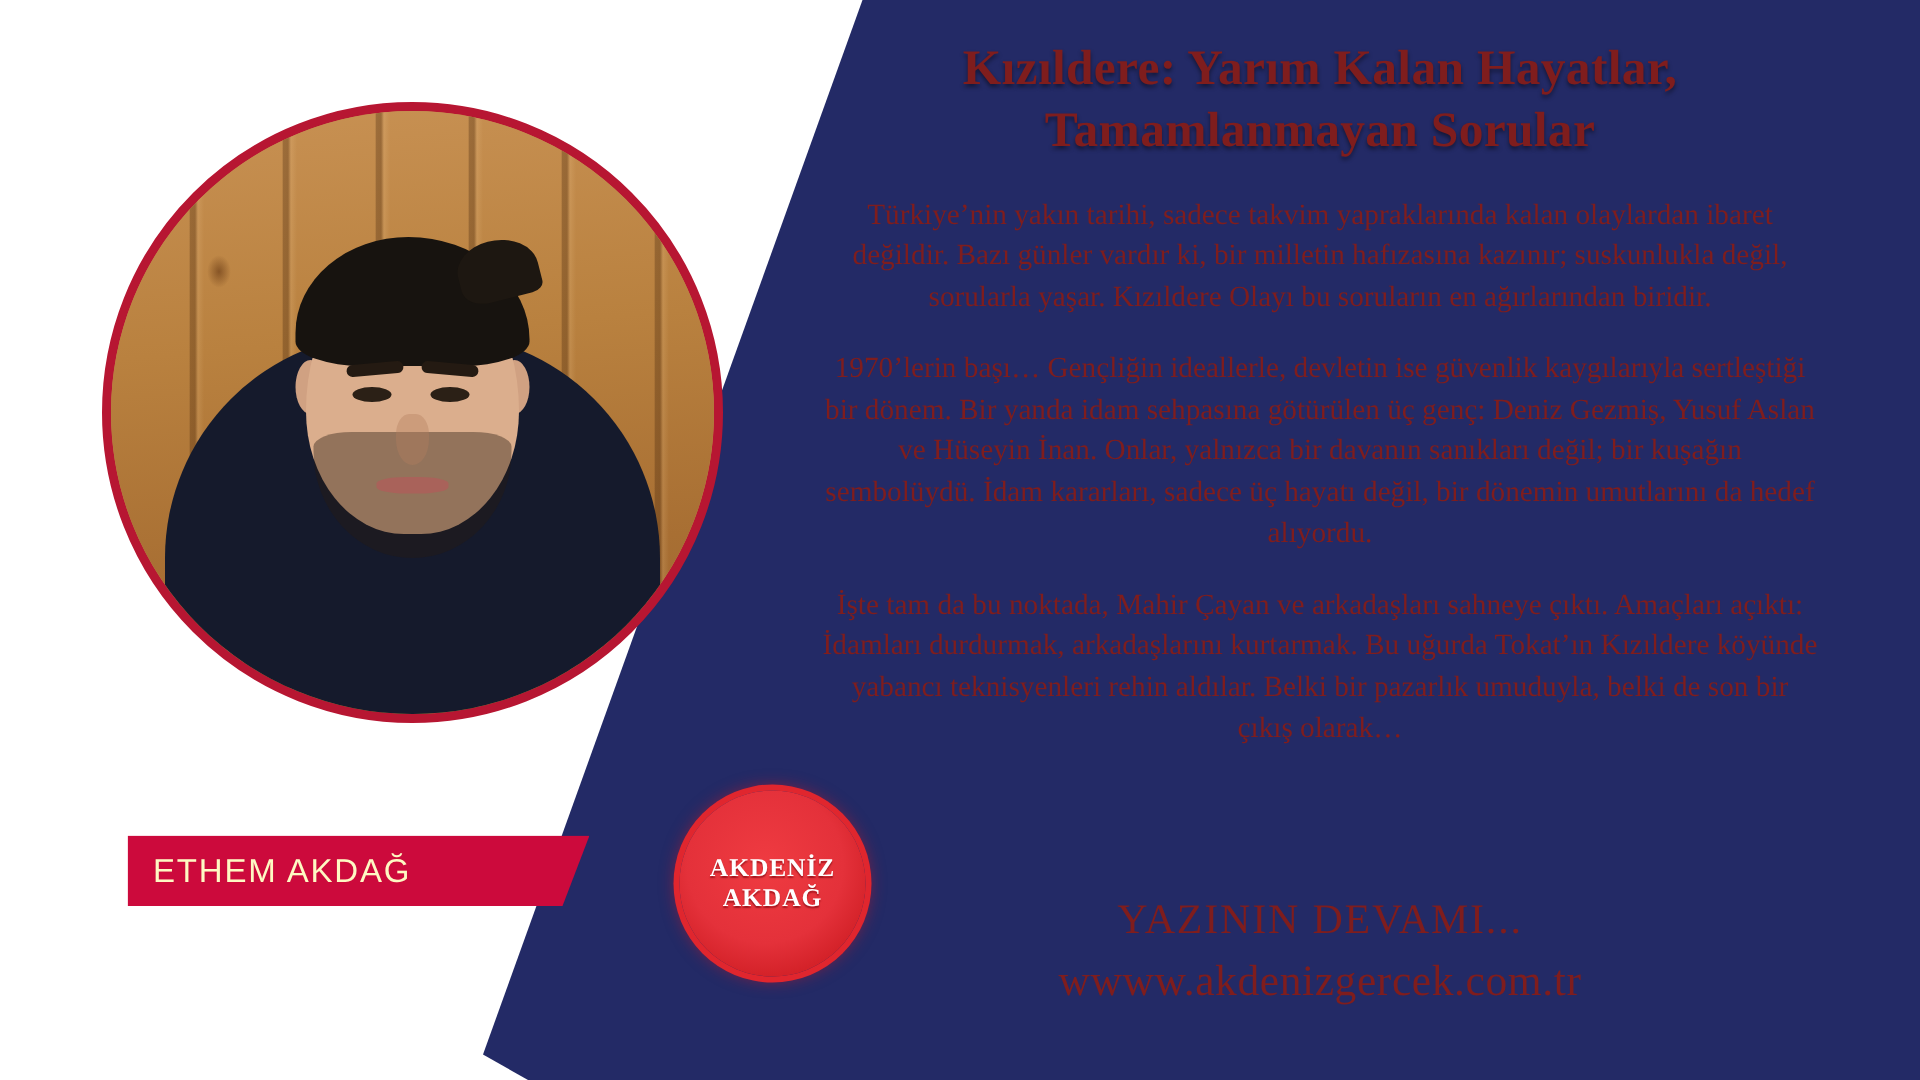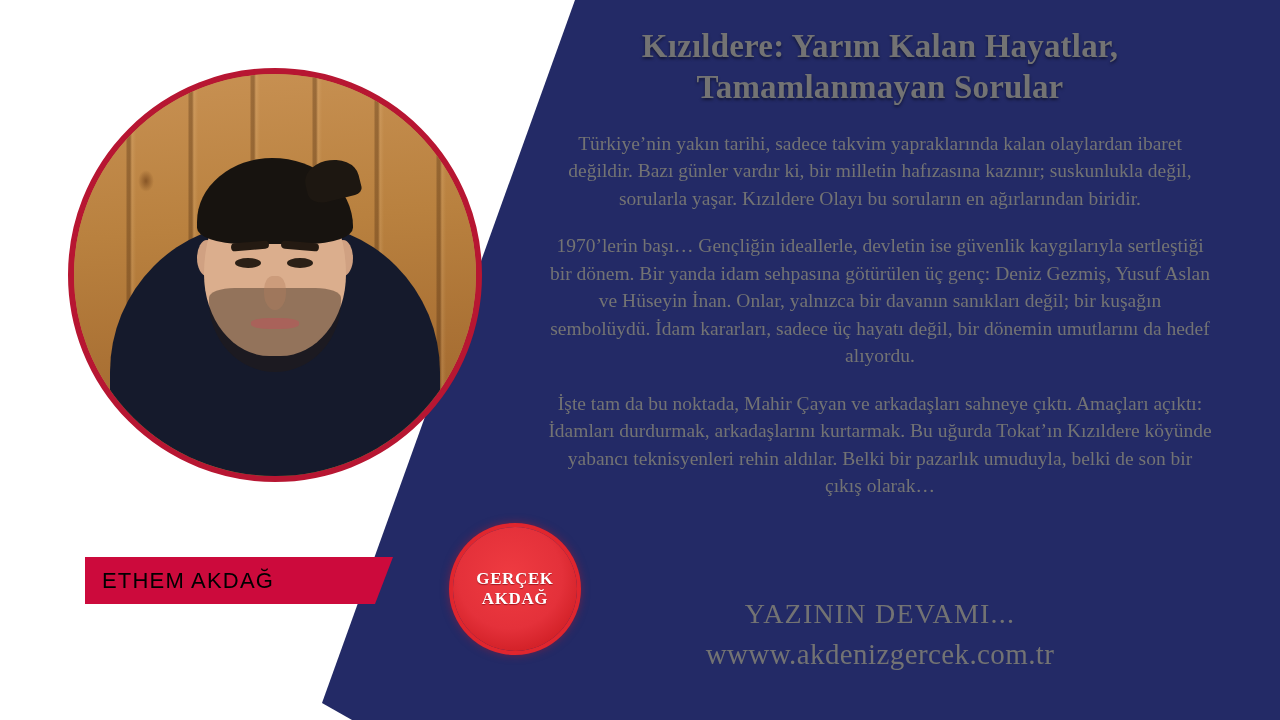--- a/index.html
+++ b/index.html
@@ -203,21 +203,21 @@
     top: 557px;
     width: 308px;
     height: 47px;
     background: #cc0a3c;
     clip-path: polygon(0 0, 100% 0, calc(100% - 18px) 100%, 0 100%);
     z-index: 4;
     display: flex;
     align-items: center;
   }
   .name-bar-text {
-    color: #000000;
+    color: #fef9c3;
     font-family: "Liberation Sans", sans-serif;
     font-size: 22px;
     letter-spacing: 1.2px;
     padding-left: 17px;
     font-weight: 400;
   }
 
   
   .badge {
     position: absolute;
@@ -246,21 +246,21 @@
 
   
   .content {
     position: absolute;
     left: 530px;
     top: 0;
     width: 700px;
     height: 720px;
     z-index: 5;
     text-align: center;
-    color: #737373;
+    color: #7f1d1d;
     box-sizing: border-box;
     padding: 26px 12px 0 12px;
   }
   .headline {
     font-family: "Liberation Serif", serif;
     font-weight: bold;
     font-size: 33px;
     line-height: 1.24;
     margin: 0 0 22px 0;
     letter-spacing: 0.2px;
@@ -320,21 +320,21 @@
       <div class="nose"></div>
       <div class="mouth"></div>
     </div>
   </div>
 
   <div class="name-bar">
     <span class="name-bar-text">ETHEM AKDAĞ</span>
   </div>
 
   <div class="badge">
-    <span class="badge-line">GERÇEK</span>
+    <span class="badge-line">AKDENİZ</span>
     <span class="badge-line">AKDAĞ</span>
   </div>
 
   <div class="content">
     <h1 class="headline">Kızıldere: Yarım Kalan Hayatlar, Tamamlanmayan Sorular</h1>
     <p class="para">Türkiye’nin yakın tarihi, sadece takvim yapraklarında kalan olaylardan ibaret değildir. Bazı günler vardır ki, bir milletin hafızasına kazınır; suskunlukla değil, sorularla yaşar. Kızıldere Olayı bu soruların en ağırlarından biridir.</p>
     <p class="para">1970’lerin başı… Gençliğin ideallerle, devletin ise güvenlik kaygılarıyla sertleştiği bir dönem. Bir yanda idam sehpasına götürülen üç genç: Deniz Gezmiş, Yusuf Aslan ve Hüseyin İnan. Onlar, yalnızca bir davanın sanıkları değil; bir kuşağın sembolüydü. İdam kararları, sadece üç hayatı değil, bir dönemin umutlarını da hedef alıyordu.</p>
     <p class="para">İşte tam da bu noktada, Mahir Çayan ve arkadaşları sahneye çıktı. Amaçları açıktı: İdamları durdurmak, arkadaşlarını kurtarmak. Bu uğurda Tokat’ın Kızıldere köyünde yabancı teknisyenleri rehin aldılar. Belki bir pazarlık umuduyla, belki de son bir çıkış olarak…</p>
 
     <div class="cta">

